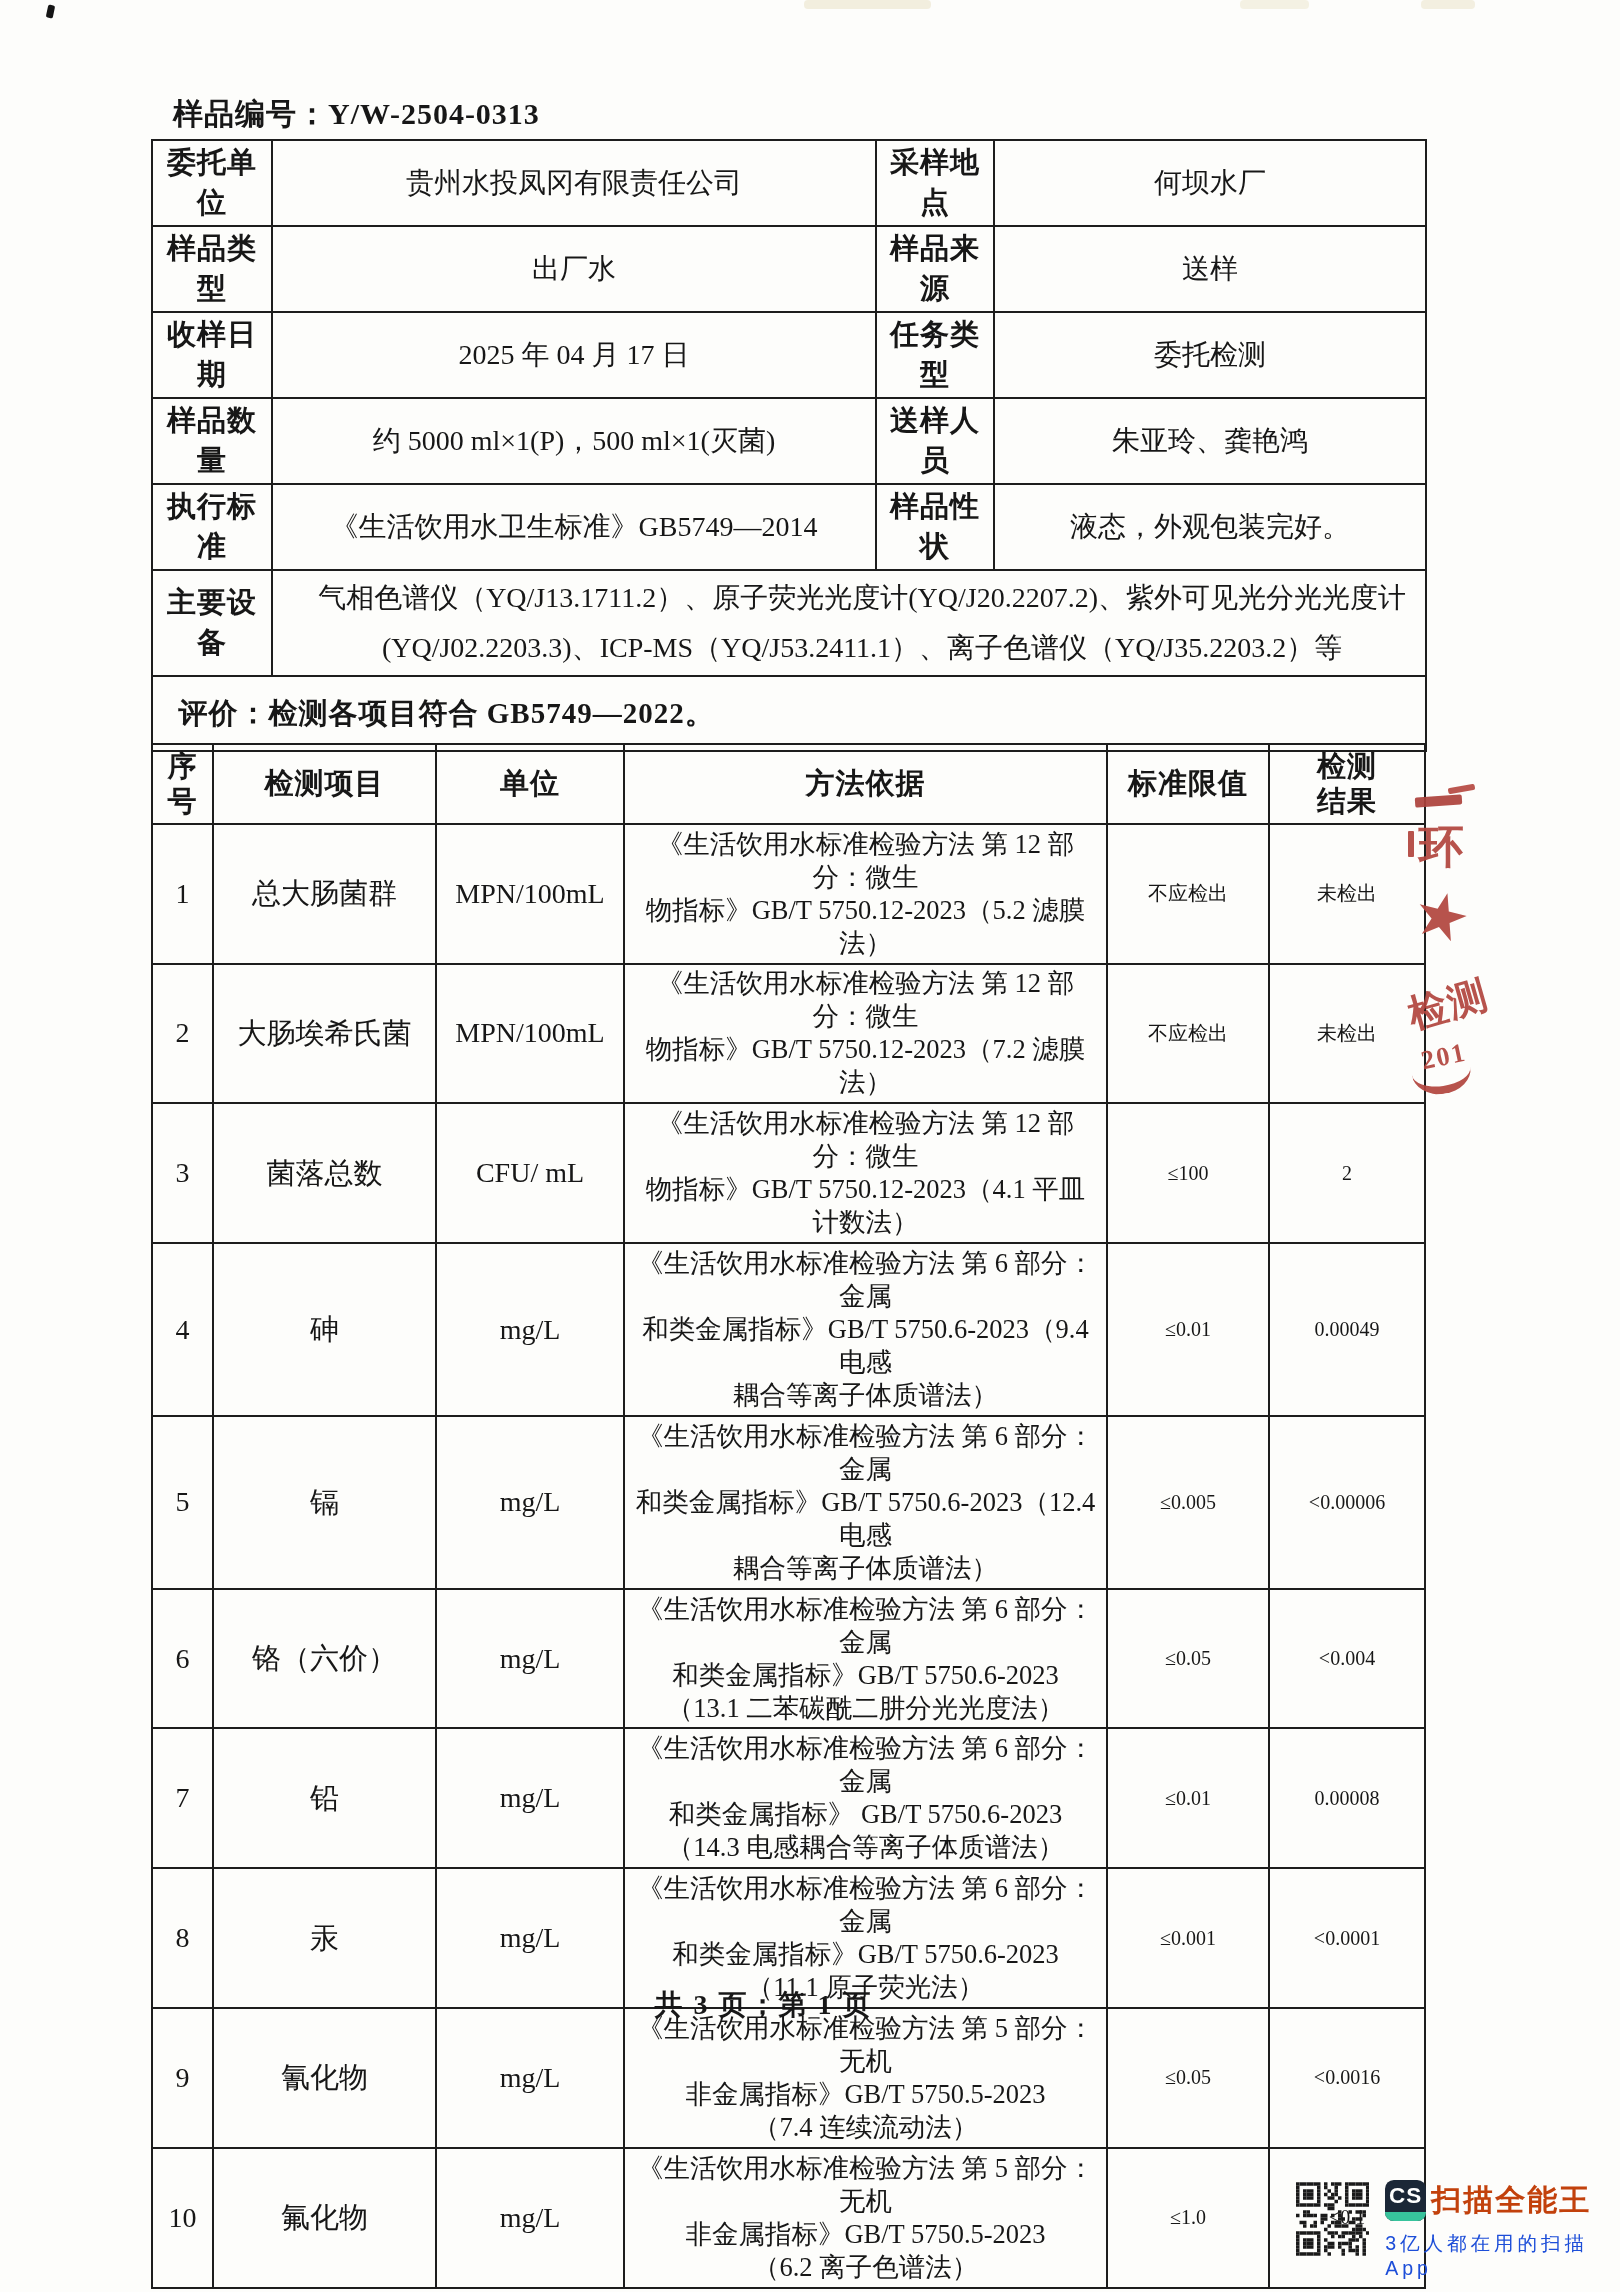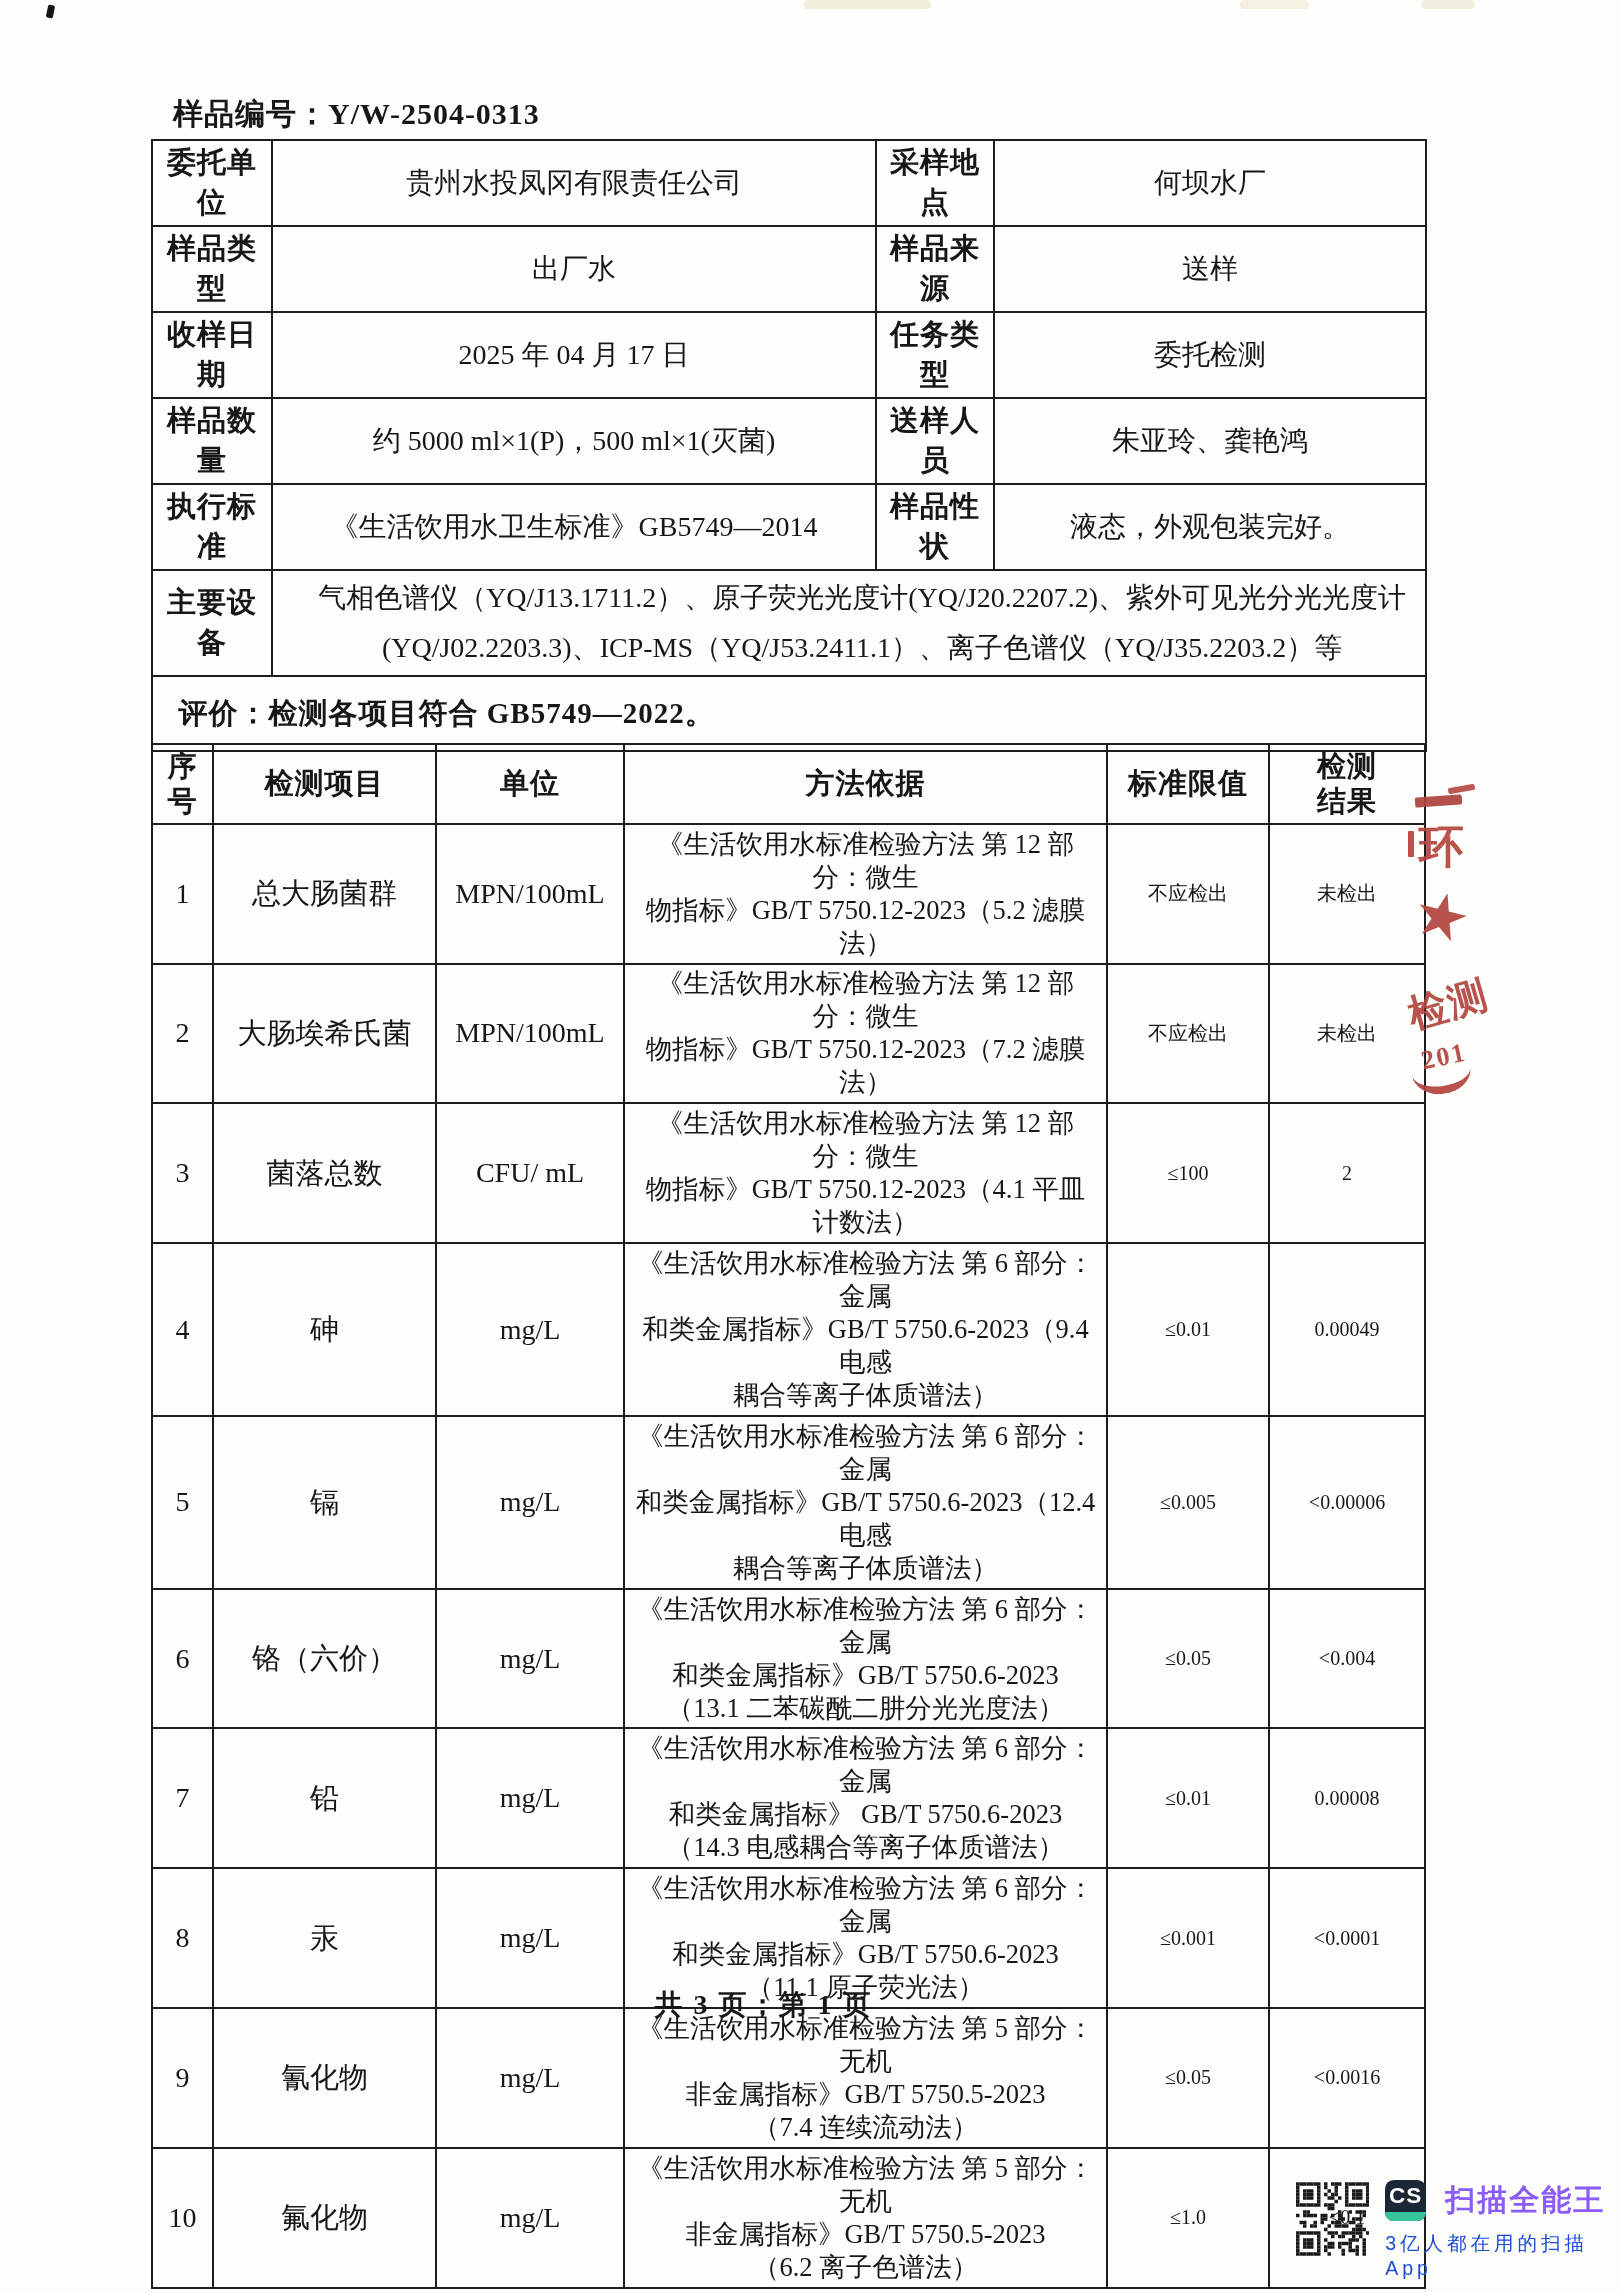--- a/index.html
+++ b/index.html
@@ -47,25 +47,25 @@
   .st-frag{left:1px;top:47px;width:5.9px;height:25.5px;background:#b2453e;border-radius:1px;}
   .st-huan{left:11.8px;top:33px;font-size:45px;font-weight:bold;}
   .st-star{left:5.9px;top:102px;font-size:63px;line-height:63px;transform:rotate(14deg);}
   .st-label{left:0px;top:190px;width:108px;font-size:39px;font-weight:bold;letter-spacing:2px;transform:rotate(-16deg);}
   .st-year{left:13.7px;top:257px;font-size:26.5px;font-weight:bold;transform:rotate(-12deg);letter-spacing:2px;}
   .st-arc{left:5.9px;top:284px;width:59px;height:17.6px;border-bottom:8.8px solid #b2453e;border-radius:0 0 100% 100%/0 0 180% 180%;transform:rotate(-8deg);}
   
   .watermark{position:absolute;left:1296px;top:2180px;display:flex;gap:15.7px;align-items:flex-start;font-family:"Liberation Sans","DejaVu Sans",sans-serif;}
   .qr{width:78px;height:78px;display:block;}
   .wm-right{display:flex;flex-direction:column;}
-  .wm-toprow{display:flex;align-items:center;gap:19px;}
+  .wm-toprow{display:flex;align-items:center;gap:5px;}
   .cs-logo{position:relative;width:41px;height:41px;border-radius:8.8px;background:#1b2737;overflow:hidden;flex:0 0 auto;}
   .cs-logo span{position:absolute;left:0;right:0;top:2.9px;text-align:center;color:#fff;font-weight:bold;font-size:22.5px;letter-spacing:1px;}
   .cs-strip{position:absolute;left:0;right:0;bottom:0;height:8.8px;background:#37c39c;}
-  .wm-name{font-size:30px;font-weight:bold;color:#8b5cf6;letter-spacing:2px;}
+  .wm-name{font-size:30px;font-weight:bold;color:#c2410c;letter-spacing:2px;}
   .wm-tagline{margin-top:8.8px;font-size:19.6px;color:#1d4ed8;letter-spacing:3.9px;}
 </style>
 </head>
 <body>
 
 <div class="page">
 
   <div class="speck"></div>
   <div class="smudge s1"></div>
   <div class="smudge s2"></div>

